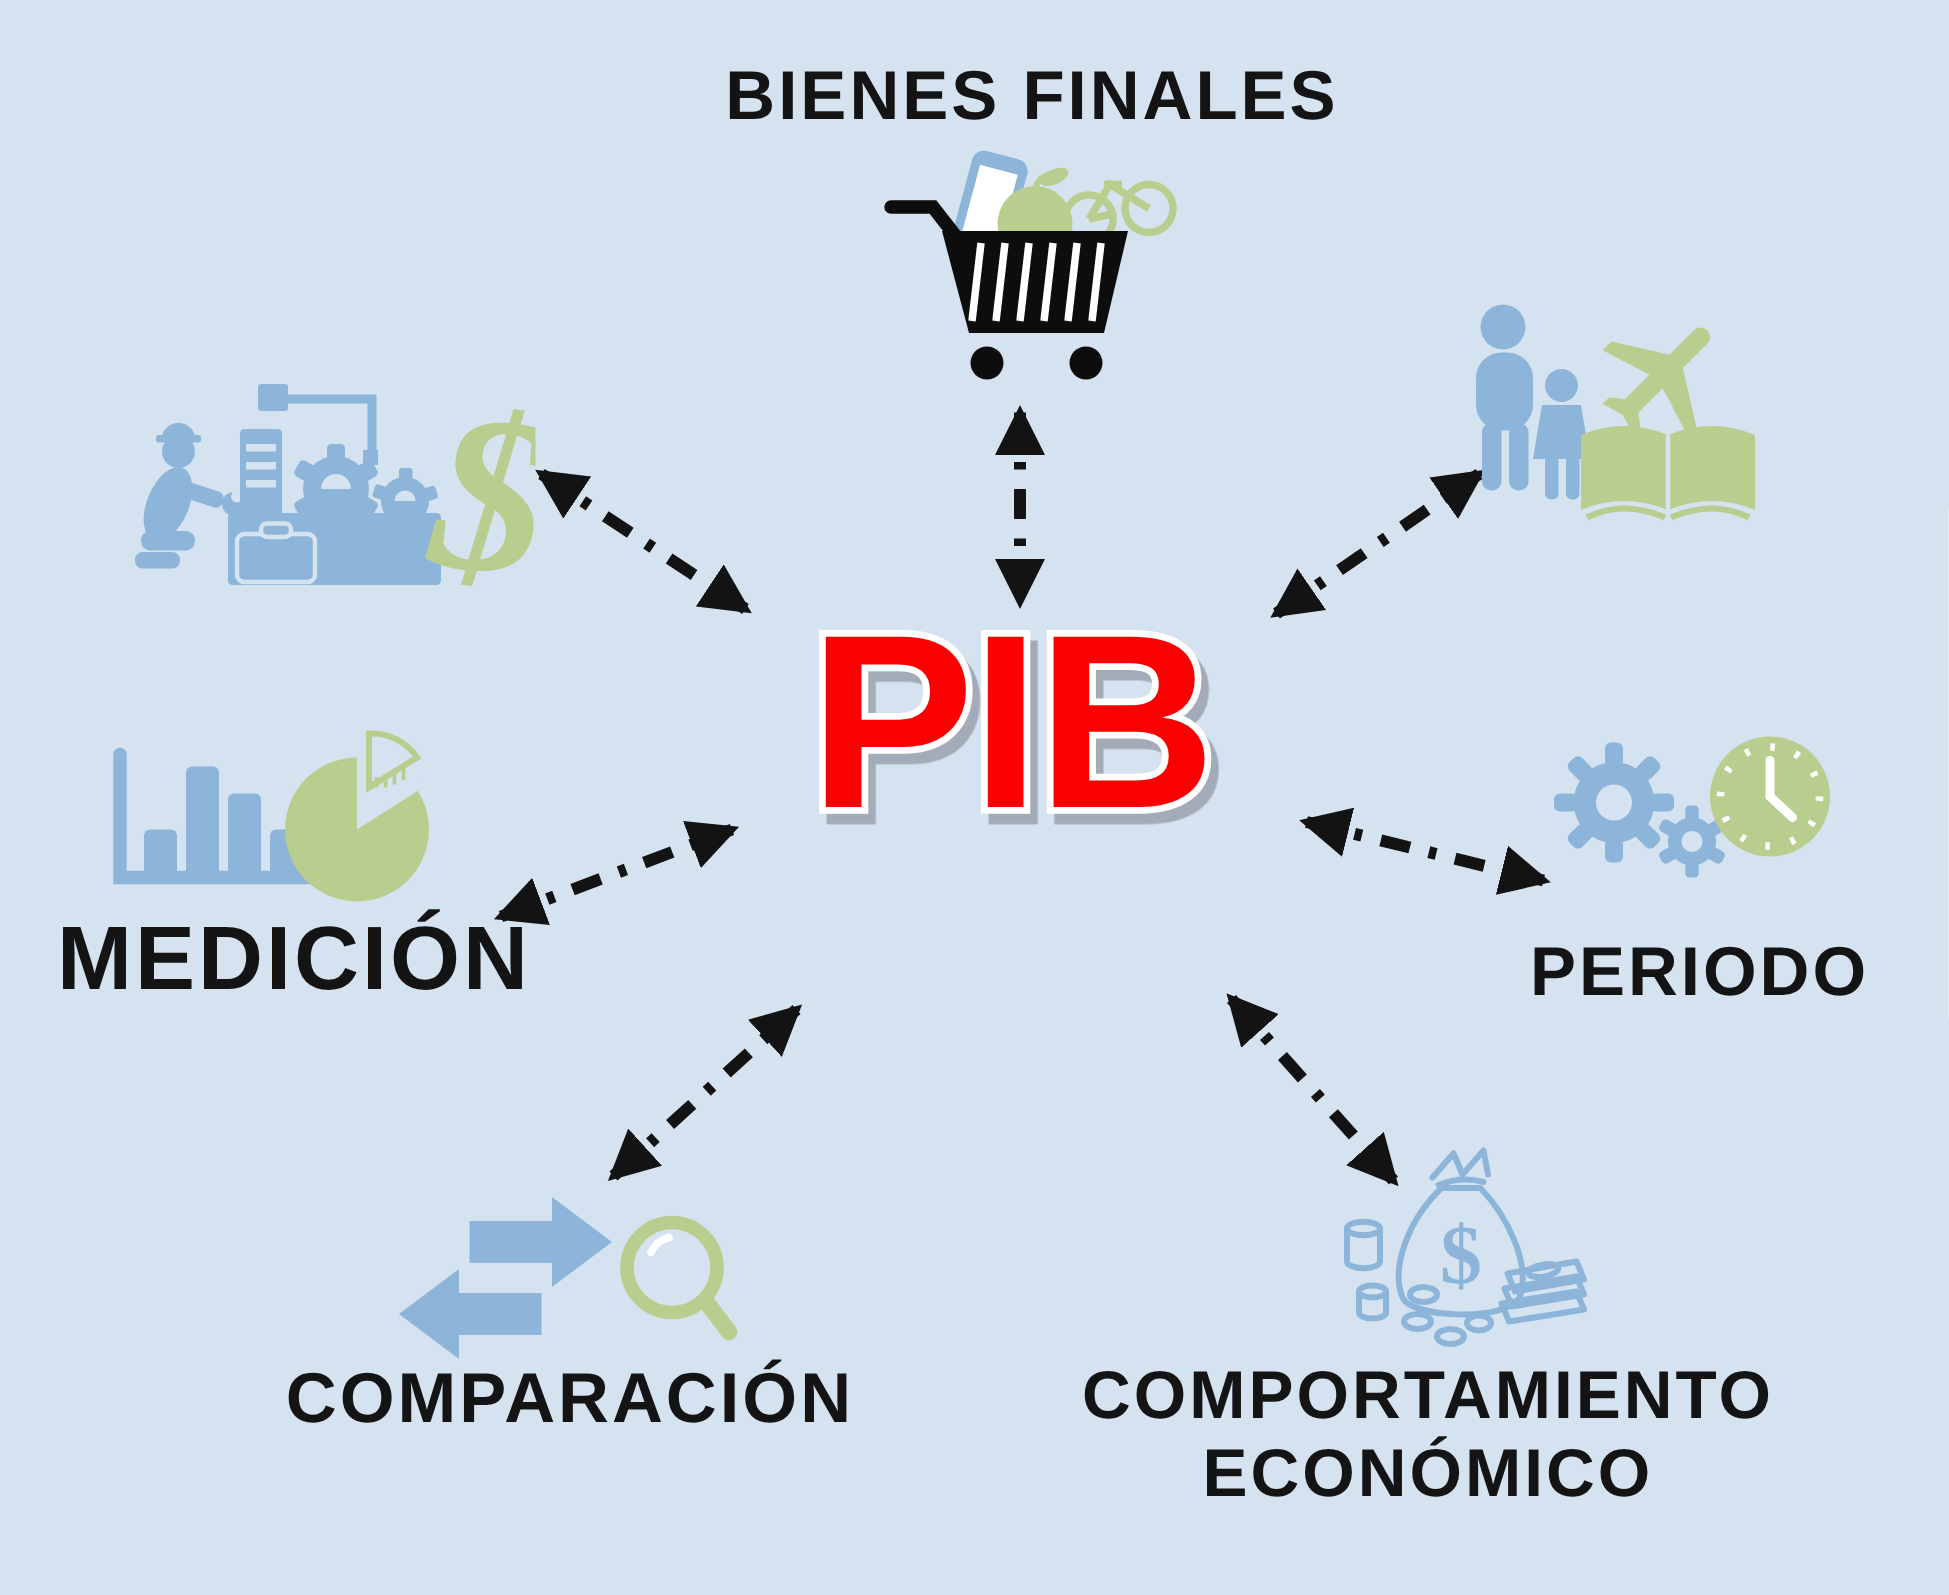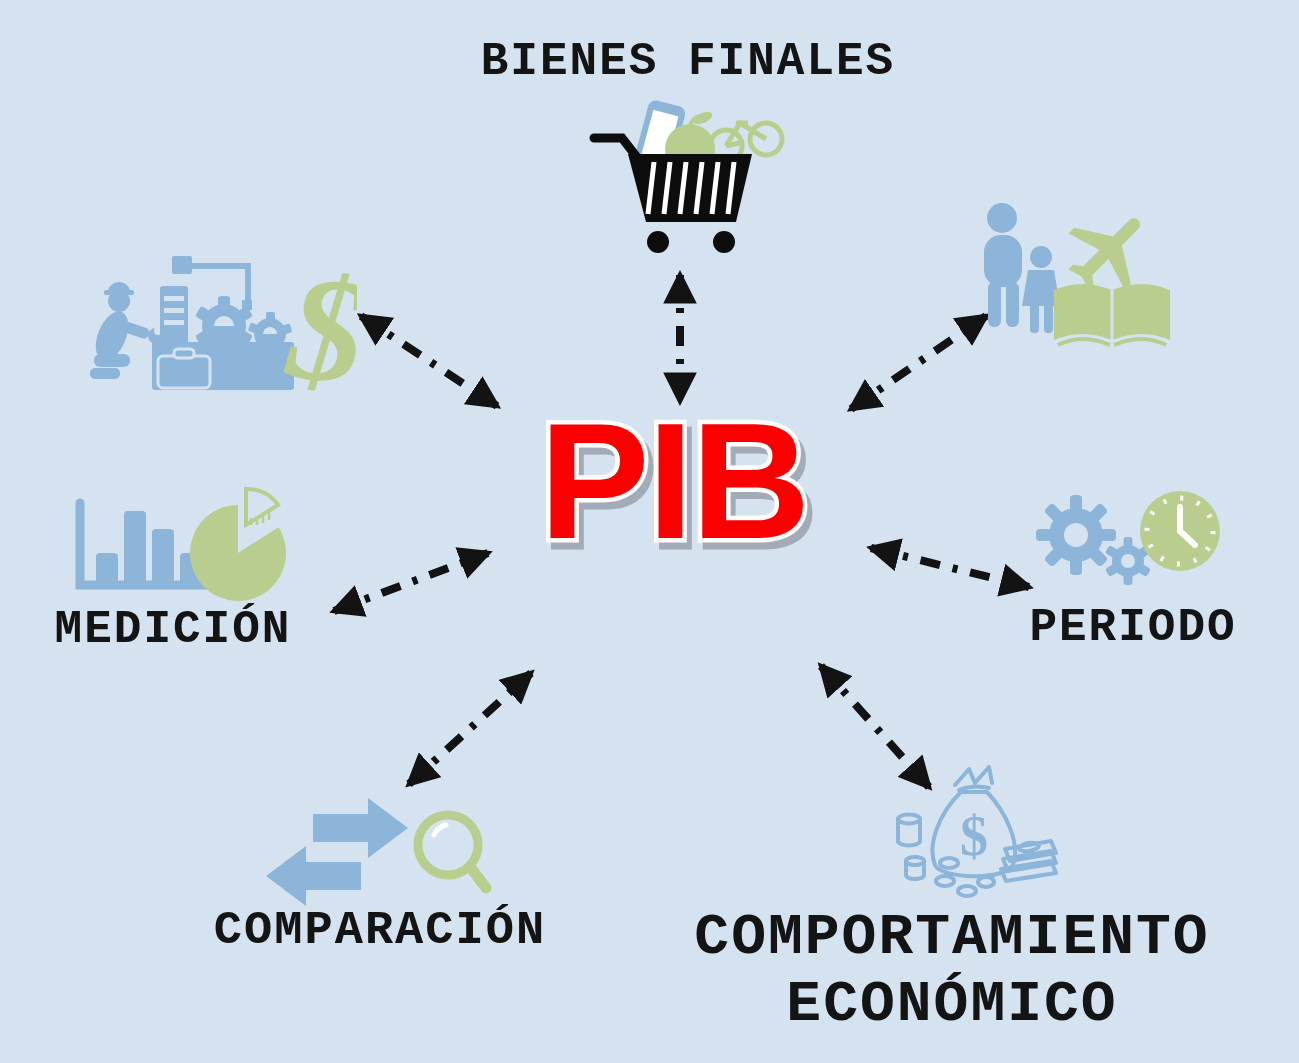--- a/index.html
+++ b/index.html
@@ -1,26 +1,26 @@
 <!DOCTYPE html>
 <html><head>
 <meta charset="utf-8">
 <style>
   html,body{margin:0;padding:0;}
   #canvas{position:relative;width:1299px;height:1063px;background:#d5e3f0;overflow:hidden;
           font-family:"Liberation Sans",sans-serif;}
   .title{position:absolute;font-weight:bold;color:#141414;text-align:center;
-         letter-spacing:2px;white-space:nowrap;font-family:Liberation Mono, monospace;}
+         letter-spacing:2px;white-space:nowrap;}
   .t-bienes{left:338px;top:36px;width:700px;font-size:46px;}
   .t-servicios{left:940px;top:150px;width:280px;font-size:42px;}
   .t-valor{left:115px;top:190px;width:300px;font-size:46px;}
-  .t-medicion{left:38px;top:604px;width:270px;font-size:46px;}
-  .t-periodo{left:1018px;top:602px;width:230px;font-size:46px;}
+  .t-medicion{left:38px;top:604px;width:270px;font-size:60px;}
+  .t-periodo{left:1018px;top:620px;width:230px;font-size:46px;}
   .t-comparacion{left:190px;top:904px;width:380px;font-size:47px;}
-  .t-comportamiento{left:692px;top:904px;width:520px;font-size:58px;white-space:normal;line-height:1.16;}
+  .t-comportamiento{left:692px;top:904px;width:520px;font-size:45px;white-space:normal;line-height:1.16;}
   svg.icon,svg.arrow,svg.pib-svg{position:absolute;display:block;}
   .i-cart{left:588px;top:94px;width:200px;height:170px;}
   .i-servicios{left:962px;top:198px;width:220px;height:152px;}
   .i-valor{left:72px;top:244px;width:285px;height:150px;}
   .i-medicion{left:66px;top:485px;width:235px;height:120px;}
   .i-periodo{left:1028px;top:487px;width:200px;height:100px;}
   .i-comparacion{left:260px;top:790px;width:232px;height:120px;}
   .i-comportamiento{left:893px;top:763px;width:170px;height:145px;}
   .pib-svg{left:462px;top:392px;width:424px;height:170px;
            filter:drop-shadow(5px 7px 0px #a3abb8);}

